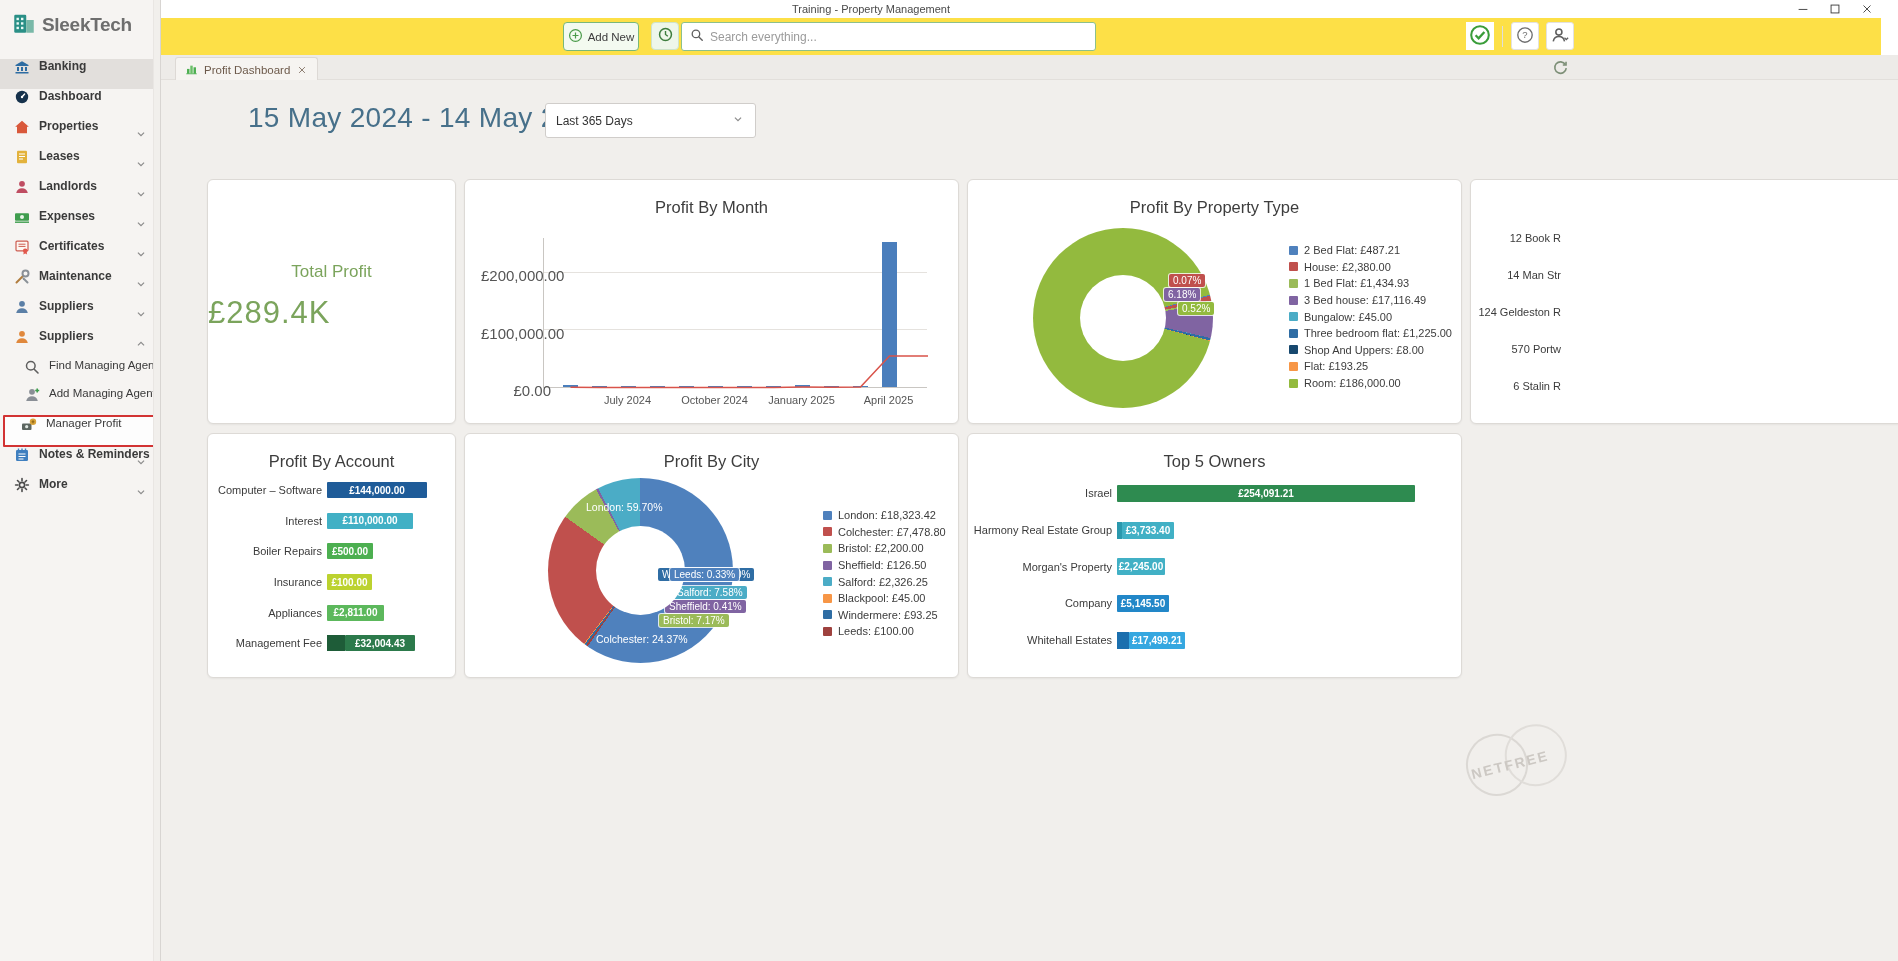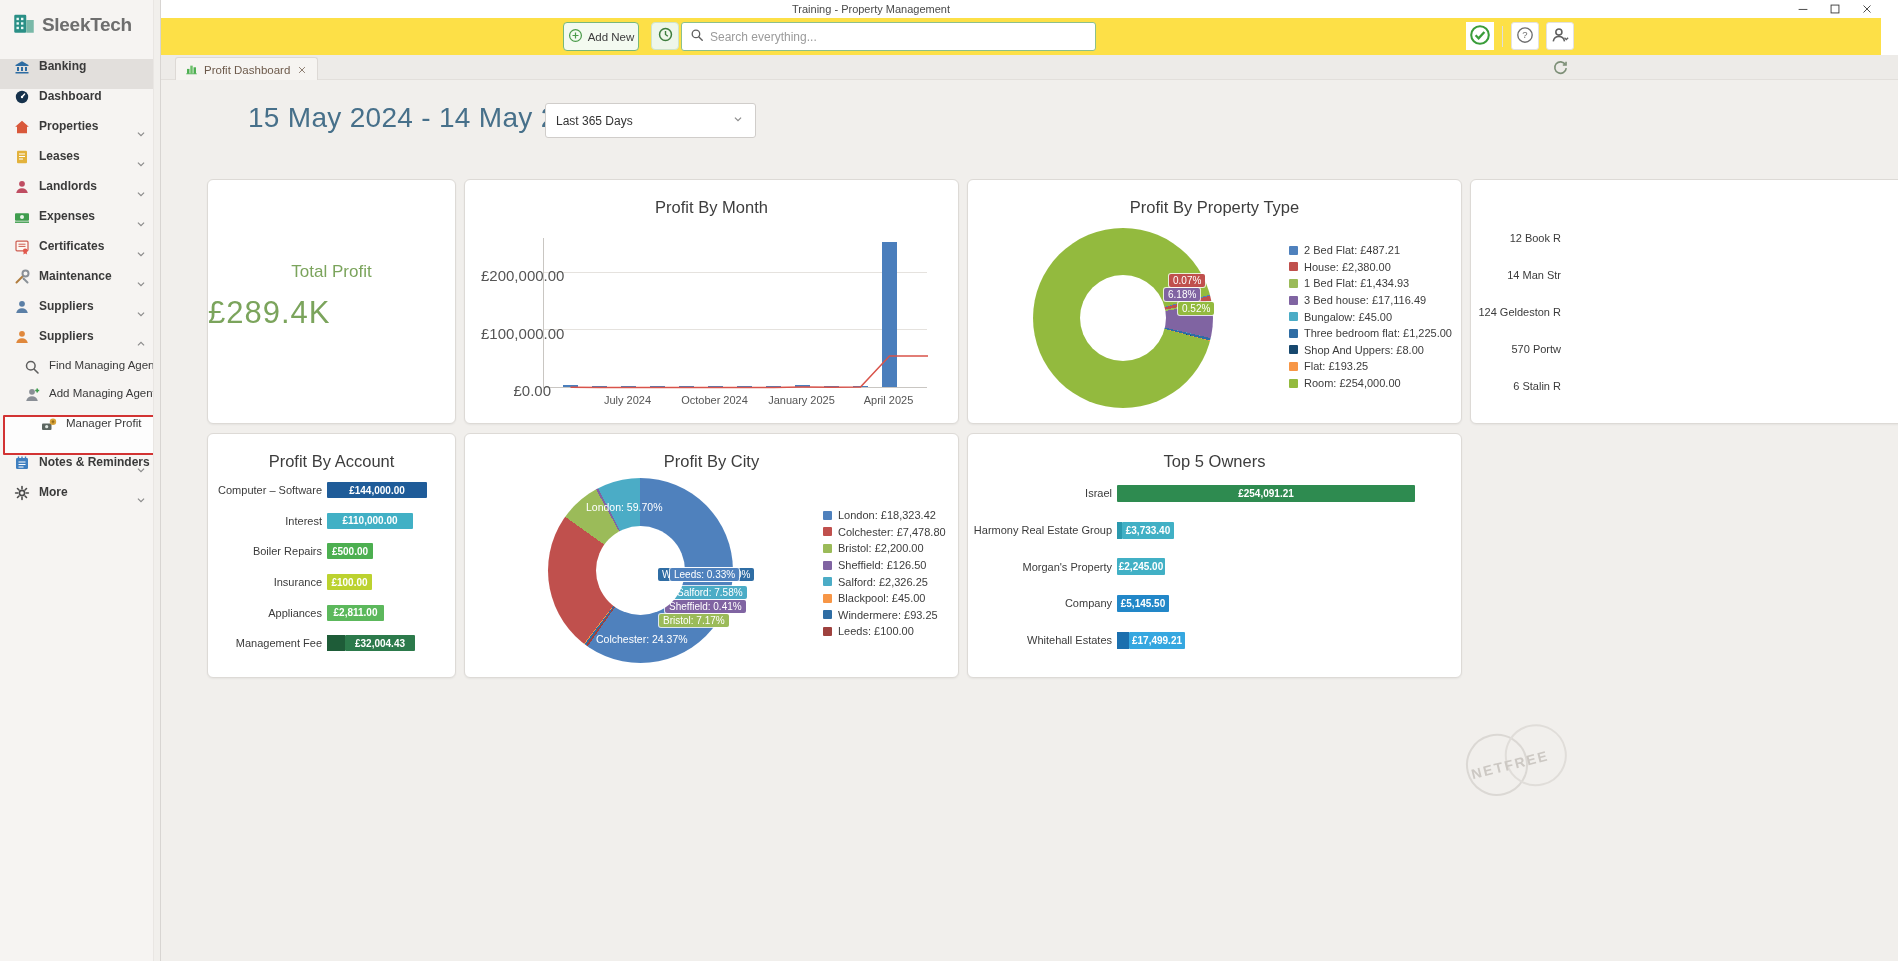--- a/index.html
+++ b/index.html
@@ -8,21 +8,21 @@
 
   
   .sidebar{position:absolute;left:0;top:0;width:161px;height:961px;background:#f6f4f2;border-right:1px solid #d8d5d2;z-index:5;}
   .sidebar::after{content:"";position:absolute;right:0;top:0;width:6px;height:100%;background:#f1efec;border-left:1px solid #e9e6e3;}
   .logo{height:50px;display:flex;align-items:center;padding-left:12px;gap:6px;}
   .logo-text{font-size:19px;font-weight:bold;color:#6e6e6e;letter-spacing:-0.3px;}
   .nav{margin-top:9px;}
   .nav-item{position:relative;display:flex;gap:9px;height:30px;padding-left:14px;cursor:pointer;font-size:12px;font-weight:600;color:#3a3a3a;}
   .nav-item.active{background:#e2dfdc;}
   .nav-item.indent{padding-left:24px;font-size:11.5px;height:28px;font-weight:normal;}
-  .nav-item.selected{margin:0 3px;padding-left:36px;height:40px;background:#fdfdfd;border:2px solid #d23333;border-radius:1px;}
+  .nav-item.selected{margin:0 3px;padding-left:16px;height:32px;background:#fdfdfd;border:2px solid #d23333;border-radius:1px;}
   .nav-chev{position:absolute;right:12px;top:8px;}
   .nav-ic{display:inline-flex;width:16px;height:16px;}
 
   
   .titlebar{position:absolute;left:161px;top:0;right:0;height:18px;background:#fff;}
   .win-title{position:absolute;left:710px;top:3px;transform:translateX(-50%);font-size:11px;color:#4a4a4a;white-space:nowrap;}
   .win-controls{position:absolute;right:24px;top:2px;display:flex;gap:18px;}
   .winbtn{display:inline-flex;cursor:pointer;}
   .topbar{position:absolute;left:161px;top:18px;right:17px;height:37px;background:#fde047;}
   .add-new{position:absolute;left:402px;top:4px;width:76px;height:29px;display:flex;align-items:center;justify-content:center;gap:5px;background:#f3faf0;border:1px solid #79b879;border-radius:4px;font-size:11.5px;color:#3c3c3c;cursor:pointer;}
@@ -487,21 +487,21 @@
           <div class="legend-row">
             <span class="sw" style="background:#17486e"></span>
             <span>Shop And Uppers: £8.00</span>
           </div>
           <div class="legend-row">
             <span class="sw" style="background:#f79646"></span>
             <span>Flat: £193.25</span>
           </div>
           <div class="legend-row">
             <span class="sw" style="background:#93ba3e"></span>
-            <span>Room: £254,000.00</span>
+            <span>Room: £186,000.00</span>
           </div>
         </div>
     </section>
 
     <section class="card" id="card-plist">
       <div id="plist-rows">
           <div class="hrow">
             <span class="hlabel">12 Book R</span>
           </div>
           <div class="hrow">

